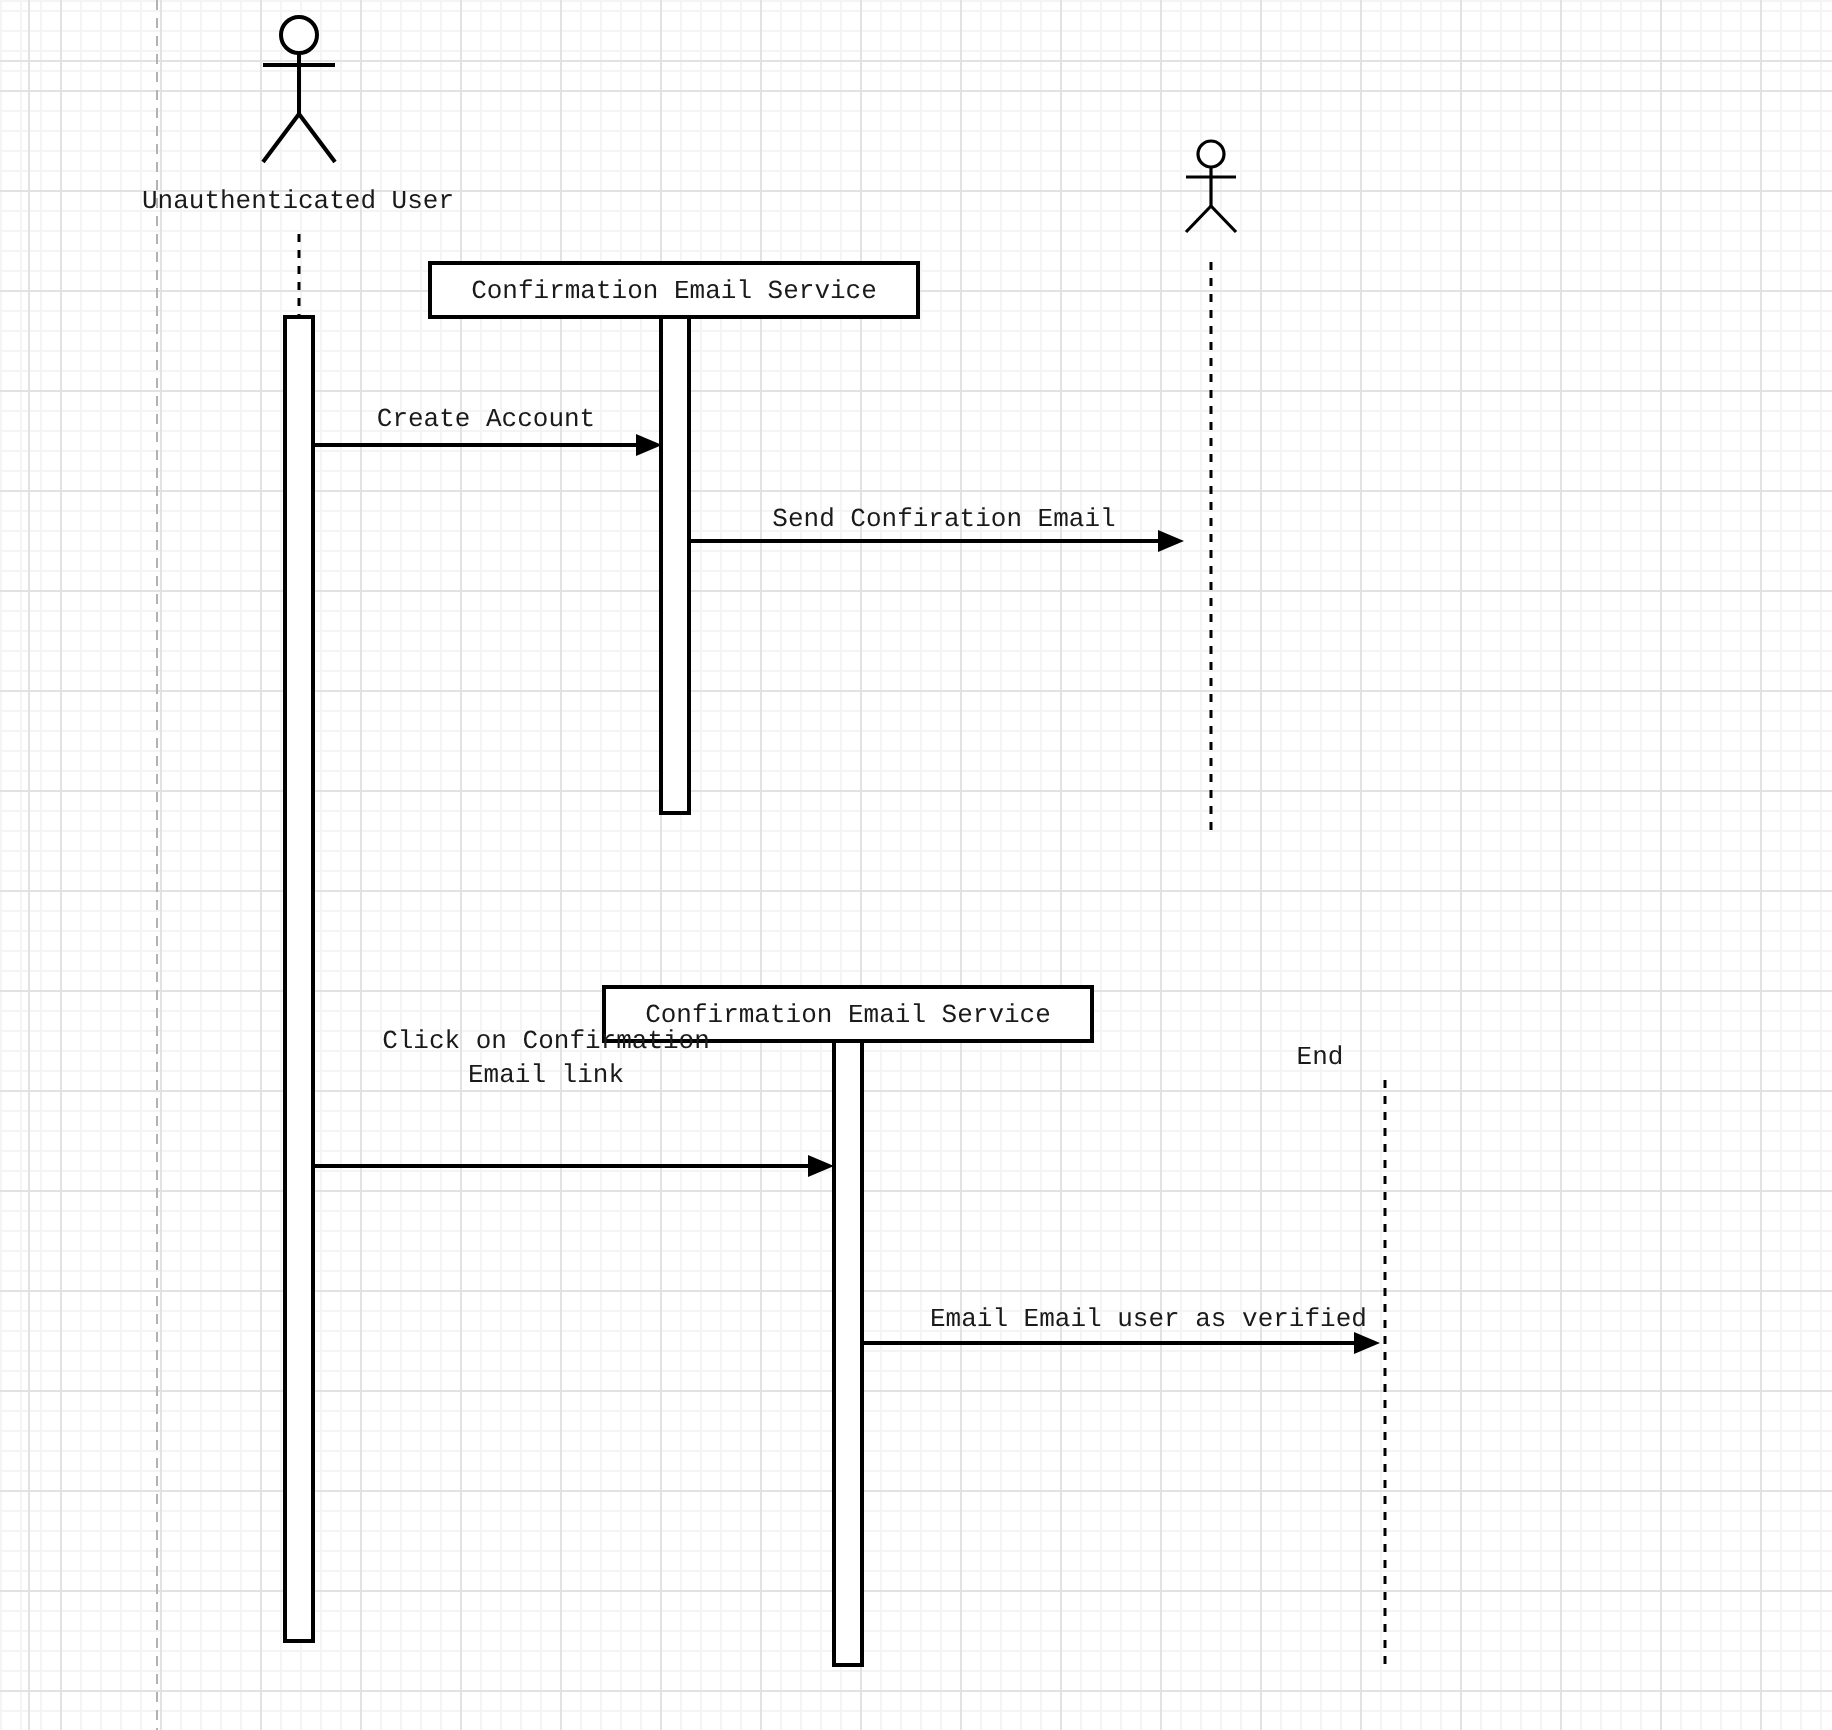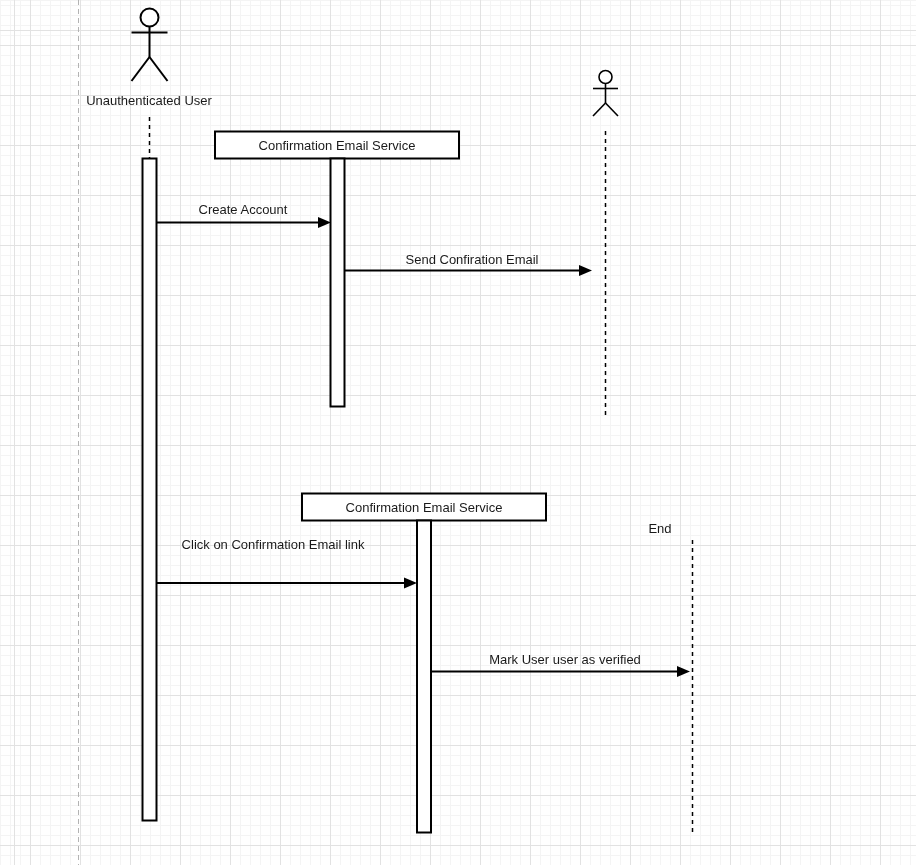--- a/index.html
+++ b/index.html
@@ -14,20 +14,21 @@
     height: 865px;
     overflow: hidden;
     background-color: #ffffff;
     
     background-image:
       repeating-linear-gradient(to right, #e2e2e2 0, #e2e2e2 1px, transparent 1px, transparent 50px),
       repeating-linear-gradient(to bottom, #e2e2e2 0, #e2e2e2 1px, transparent 1px, transparent 50px),
       repeating-linear-gradient(to right, #f4f4f4 0, #f4f4f4 1px, transparent 1px, transparent 10px),
       repeating-linear-gradient(to bottom, #f4f4f4 0, #f4f4f4 1px, transparent 1px, transparent 10px);
     background-position: 30px 0, 0 45px, 0 0, 0 5px;
+    font-family: Liberation Mono, monospace;
   }
   .shapes {
     position: absolute;
     left: 0;
     top: 0;
     width: 916px;
     height: 865px;
   }
   .label {
     position: absolute;
@@ -110,17 +111,17 @@
   <div class="label" style="left:215px; top:137px; width:244px;">Confirmation Email Service</div>
 
   <div class="label" style="left:302px; top:499px; width:244px;">Confirmation Email Service</div>
 
   <div class="label" style="left:610px; top:520px; width:100px;">End</div>
 
   <div class="label" style="left:143px; top:201px; width:200px;">Create Account</div>
 
   <div class="label" style="left:372px; top:251px; width:200px;">Send Confiration Email</div>
 
-  <div class="label wrap" style="left:178px; top:536px; width:190px;">Click on Confirmation Email link</div>
+  <div class="label wrap" style="left:178px; top:512px; width:190px;">Click on Confirmation Email link</div>
 
-  <div class="label" style="left:465px; top:651px; width:200px;">Mark User user as verified</div>
+  <div class="label" style="left:465px; top:651px; width:200px;">Email Email user as verified</div>
 
 </div>
 
 </body></html>

